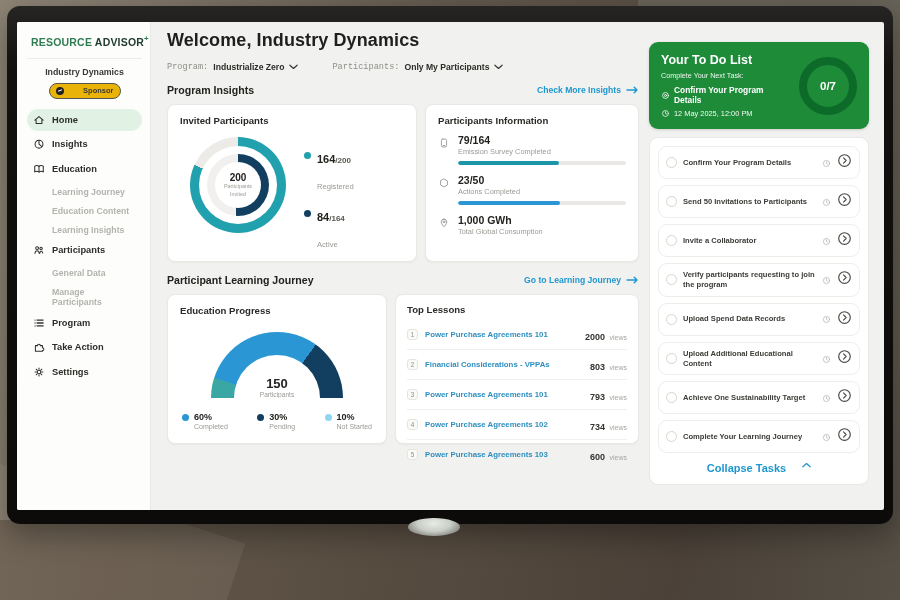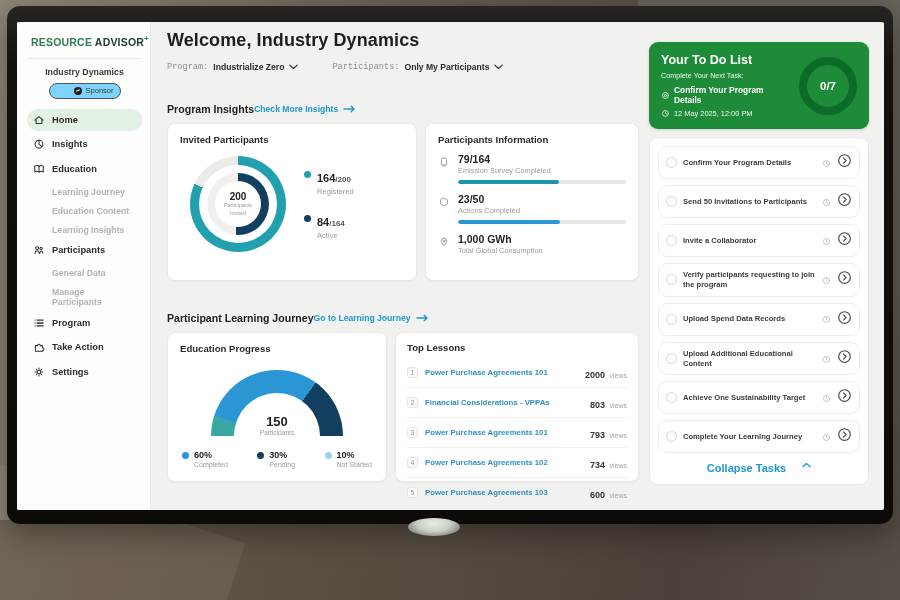--- a/index.html
+++ b/index.html
@@ -13,39 +13,39 @@
   .screen { position:relative; width:100%; height:100%; background:#f1f1ef; border-radius:2px; overflow:hidden; color:#2b2b28; }
 
   
   .sidebar { position:absolute; left:0; top:0; bottom:0; width:134px; background:#fdfdfc; border-right:1px solid #e9e9e6; padding:12px 8px 0 10px; }
   .logo { font-size:10.5px; font-weight:bold; letter-spacing:.2px; white-space:nowrap; padding-left:4px; }
   .logo .lg-a { color:#2e7d52; }
   .logo .lg-b { color:#223c33; }
   .logo .lg-plus { color:#2e7d52; font-size:8px; vertical-align:super; }
   .side-div { height:1px; background:#ececea; margin:10px 0 8px; }
   .org-name { text-align:center; font-size:8.8px; font-weight:bold; color:#3a3a37; }
-  .badge-pill { display:flex; align-items:center; gap:4px; justify-content:flex-end; width:72px; margin:6px auto 10px; border:1px solid #55554f; border-radius:10px; padding:2.5px 6px; font-size:7.5px; color:#3a3a37; background:#7dd3fc; }
+  .badge-pill { display:flex; align-items:center; gap:4px; justify-content:space-between; width:72px; margin:6px auto 10px; border:1px solid #55554f; border-radius:10px; padding:2.5px 6px; font-size:7.5px; color:#3a3a37; background:#eab308;font-weight:bold; }
   .badge-dot { width:8px; height:8px; border-radius:50%; background:#222220; display:inline-block; position:relative; }
   .badge-dot::after { content:""; position:absolute; left:2px; top:3.5px; width:4px; height:1.2px; background:#fff; transform:rotate(-20deg); }
   .nav { display:flex; flex-direction:column; }
   .nav-item { display:flex; align-items:center; gap:7px; padding:5px 6px; border-radius:12px; font-size:9.3px; font-weight:bold; color:#2d2d2a; cursor:pointer; margin-bottom:2.5px; }
   .nav-item.active { background:#e1f2e5; }
   .nav-item .nicon { width:12px; height:12px; flex:0 0 12px; display:inline-flex; }
   .nav-item .nicon svg { width:12px; height:12px; stroke:#2f2f2d; fill:none; stroke-width:1.2; stroke-linecap:round; stroke-linejoin:round; }
   .nav-sub { padding:4.5px 6px 4.5px 25px; font-size:8.7px; color:#b3b3ae; font-weight:600; cursor:pointer; }
 
   
   .main { position:absolute; left:150px; top:0; width:472px; height:100%; }
   .h1 { margin-top:8px; font-size:18px; font-weight:bold; color:#1f1f1d; letter-spacing:.1px; }
   .filters { display:flex; gap:34px; margin-top:11px; align-items:center; }
   .filter { display:flex; align-items:center; gap:5px; font-size:8.6px; }
   .filter .flabel { color:#8e8e89;font-family:Liberation Mono, monospace; }
   .filter .fvalue { font-weight:bold; color:#2b2b28; }
   .chev svg { width:9px; height:6px; stroke:#3a3a37; fill:none; stroke-width:1.4; stroke-linecap:round; stroke-linejoin:round; }
-  .sec-head { display:flex; justify-content:flex-start; align-items:center; margin-top:31px; }
+  .sec-head { display:flex; justify-content:space-between; align-items:center; margin-top:12px; }
   .sec-title { font-size:10.6px; font-weight:bold; color:#22221f; }
   .sec-link { display:flex; align-items:center; gap:5px; font-size:8.6px; font-weight:bold; color:#1e97cf; cursor:pointer; }
   .sec-link svg { width:13px; height:8px; stroke:#1e97cf; fill:none; stroke-width:1.4; stroke-linecap:round; stroke-linejoin:round; }
   .cards-row { display:flex; gap:8px; margin-top:8px; }
   .card { background:#fff; border:1px solid #e9e8e5; border-radius:8px; box-shadow:0 1px 2px rgba(0,0,0,.04); }
   .card-title { font-size:9.6px; font-weight:bold; color:#2a2a27; }
 
   
   .card-invited { width:250px; height:158px; padding:10px 12px; position:relative; }
   .donut { position:absolute; left:22px; top:32px; width:96px; height:96px; }
@@ -54,21 +54,21 @@
   .d-white1 { left:9px; top:9px; width:78px; height:78px; background:#fff; }
   .d-inner { left:17px; top:17px; width:62px; height:62px; }
   .d-center { left:25px; top:25px; width:46px; height:46px; background:#fff; display:flex; flex-direction:column; align-items:center; justify-content:center; text-align:center; }
   .d-center .dv { font-size:10px; font-weight:bold; color:#222; }
   .d-center .dl { font-size:5.4px; color:#9a9a95; line-height:1.35; }
   .donut-legend { position:absolute; left:136px; top:44px; display:flex; flex-direction:column; gap:16px; }
   .dl-item { display:flex; gap:6px; align-items:flex-start; }
   .dl-dot { width:7px; height:7px; border-radius:50%; margin-top:3px; }
   .dl-val { font-size:11px; font-weight:bold; color:#22221f; }
   .dl-tot { font-size:8px; font-weight:bold; color:#55554f; }
-  .dl-lab { font-size:7.6px; color:#9a9a95; margin-top:1px; }
+  .dl-lab { font-size:7.6px; color:#9a9a95; margin-top:15px; }
 
   
   .card-info { width:214px; height:158px; padding:10px 12px; }
   .info-rows { margin-top:8px; display:flex; flex-direction:column; gap:9px; }
   .info-row { display:grid; grid-template-columns:16px 1fr; column-gap:4px; }
   .info-icon svg { width:12px; height:12px; stroke:#9c9c97; fill:none; stroke-width:1.1; stroke-linecap:round; stroke-linejoin:round; margin-top:3px; }
   .info-val { font-size:10.5px; font-weight:bold; color:#22221f; }
   .info-lab { font-size:7.4px; color:#9a9a95; margin-top:1px; }
   .bar-track { margin-top:5px; width:100%; height:4px; border-radius:2px; background:#e9e8e5; overflow:hidden; }
   .bar-fill { height:100%; border-radius:2px; }

